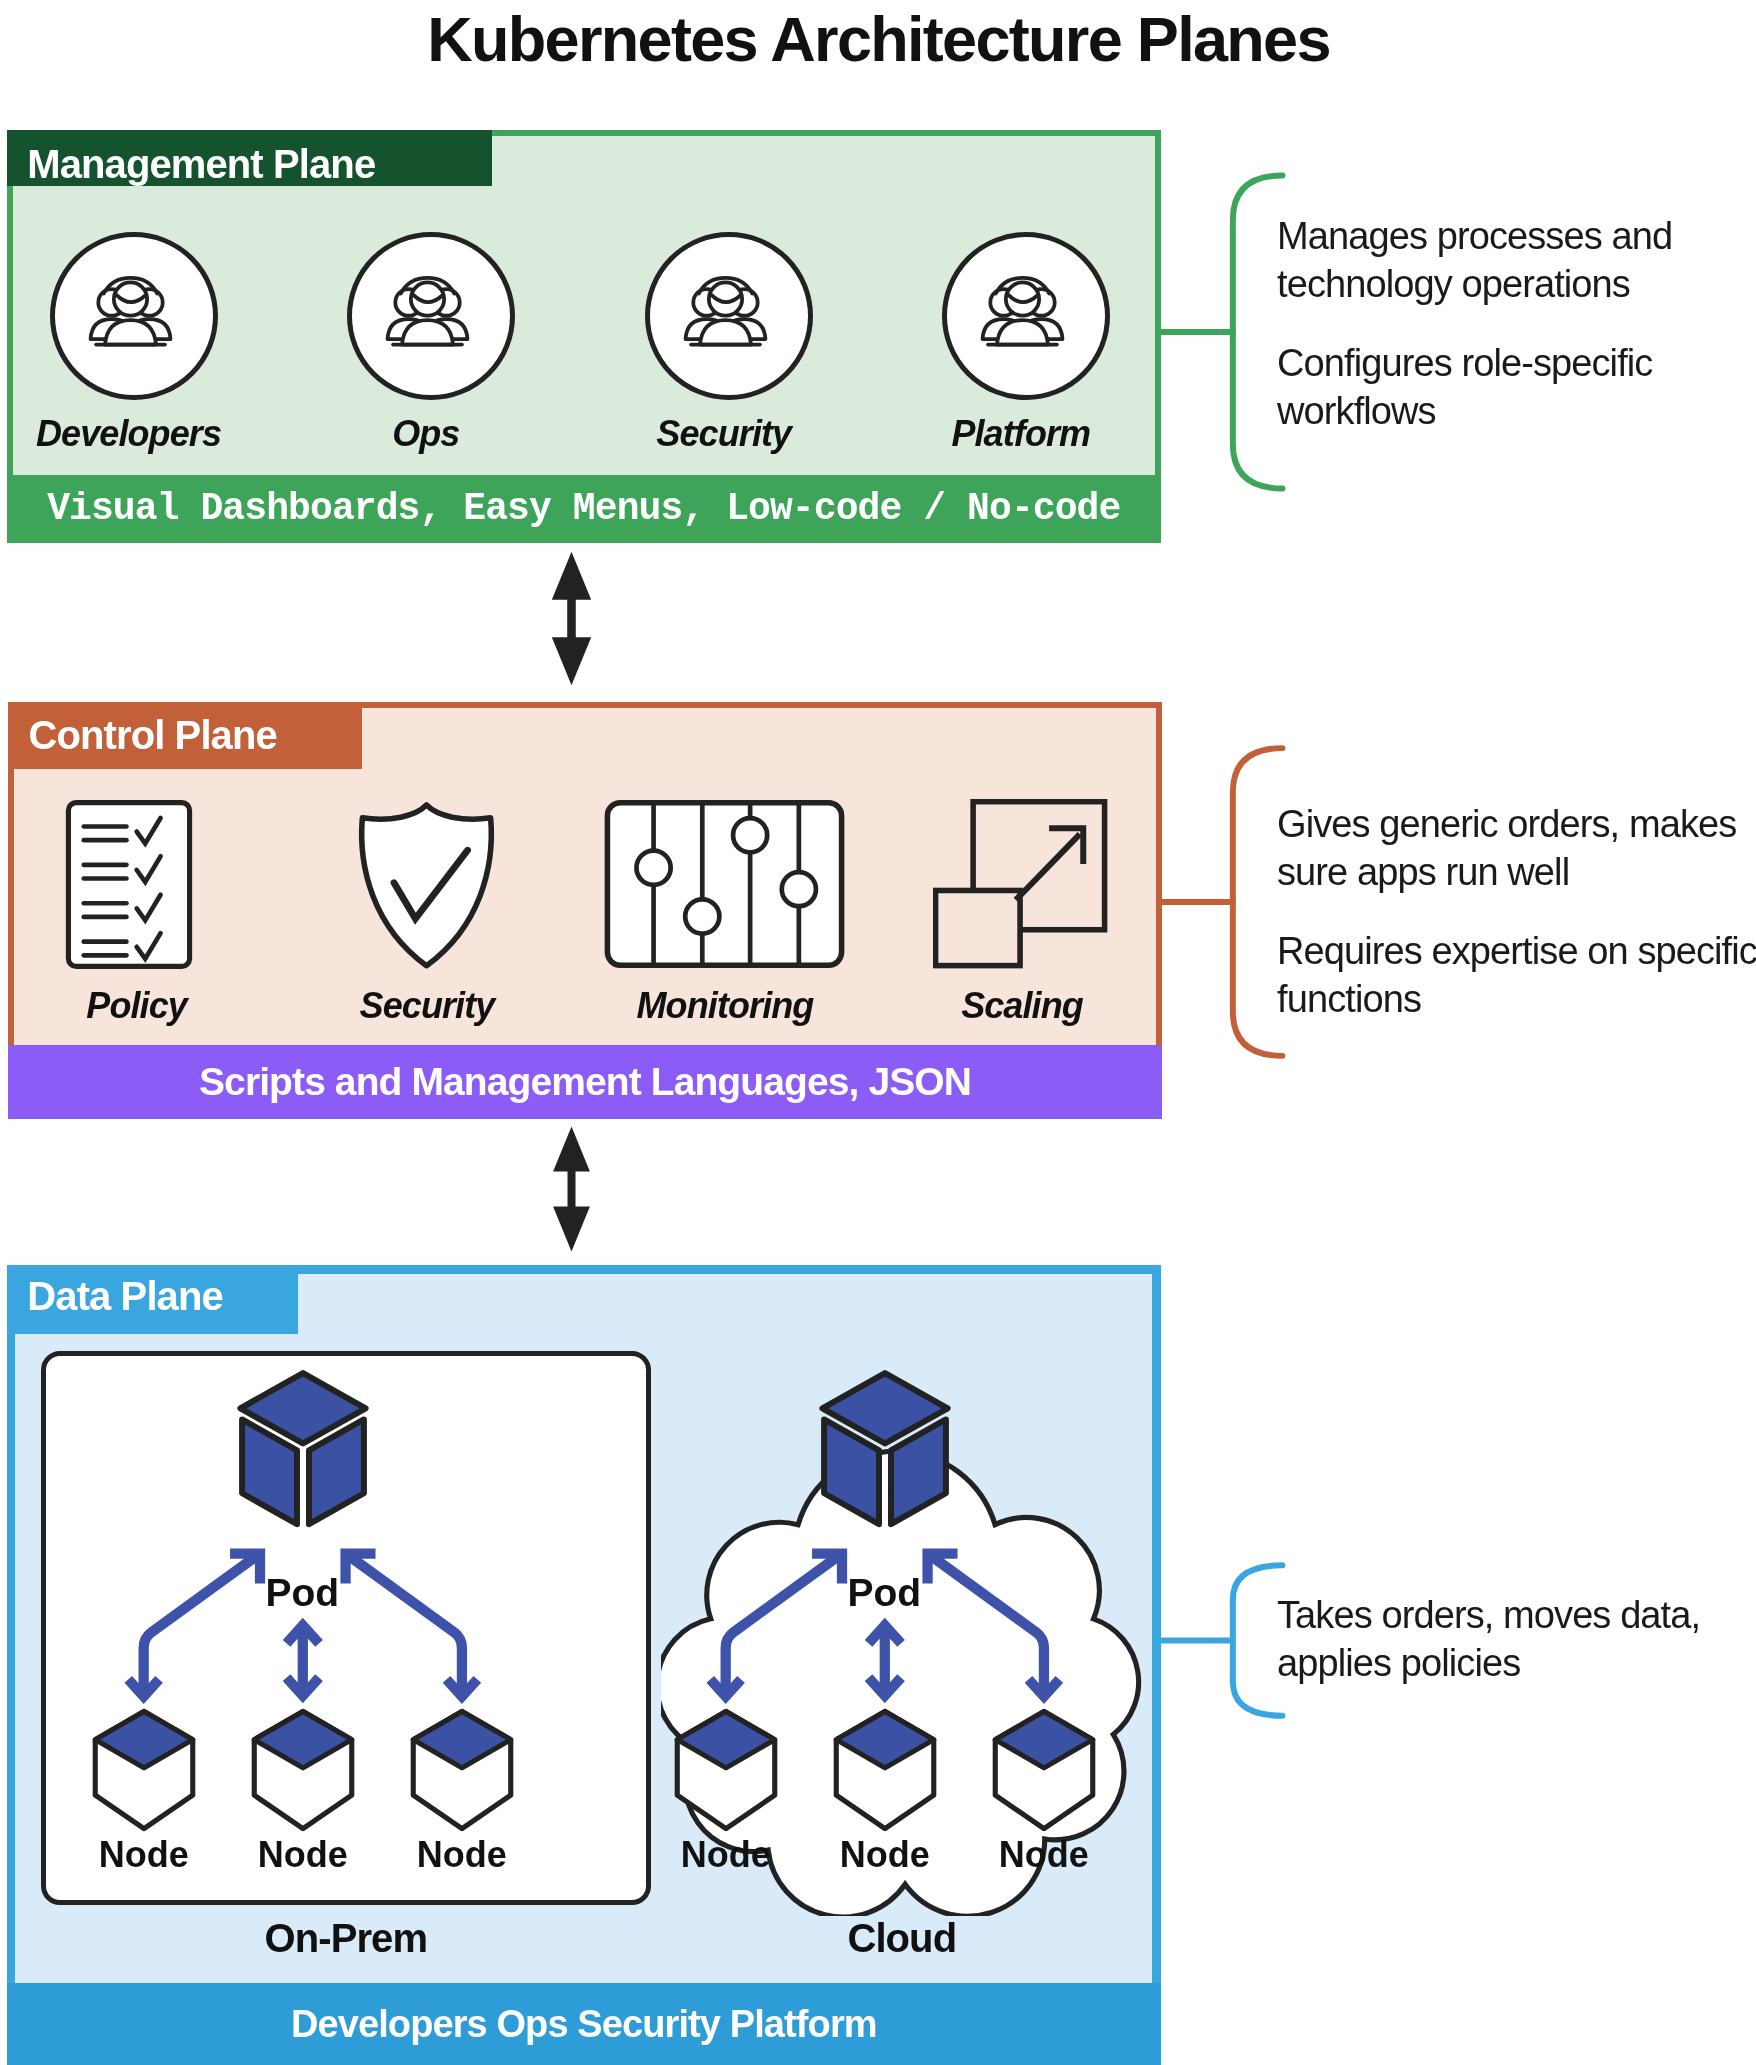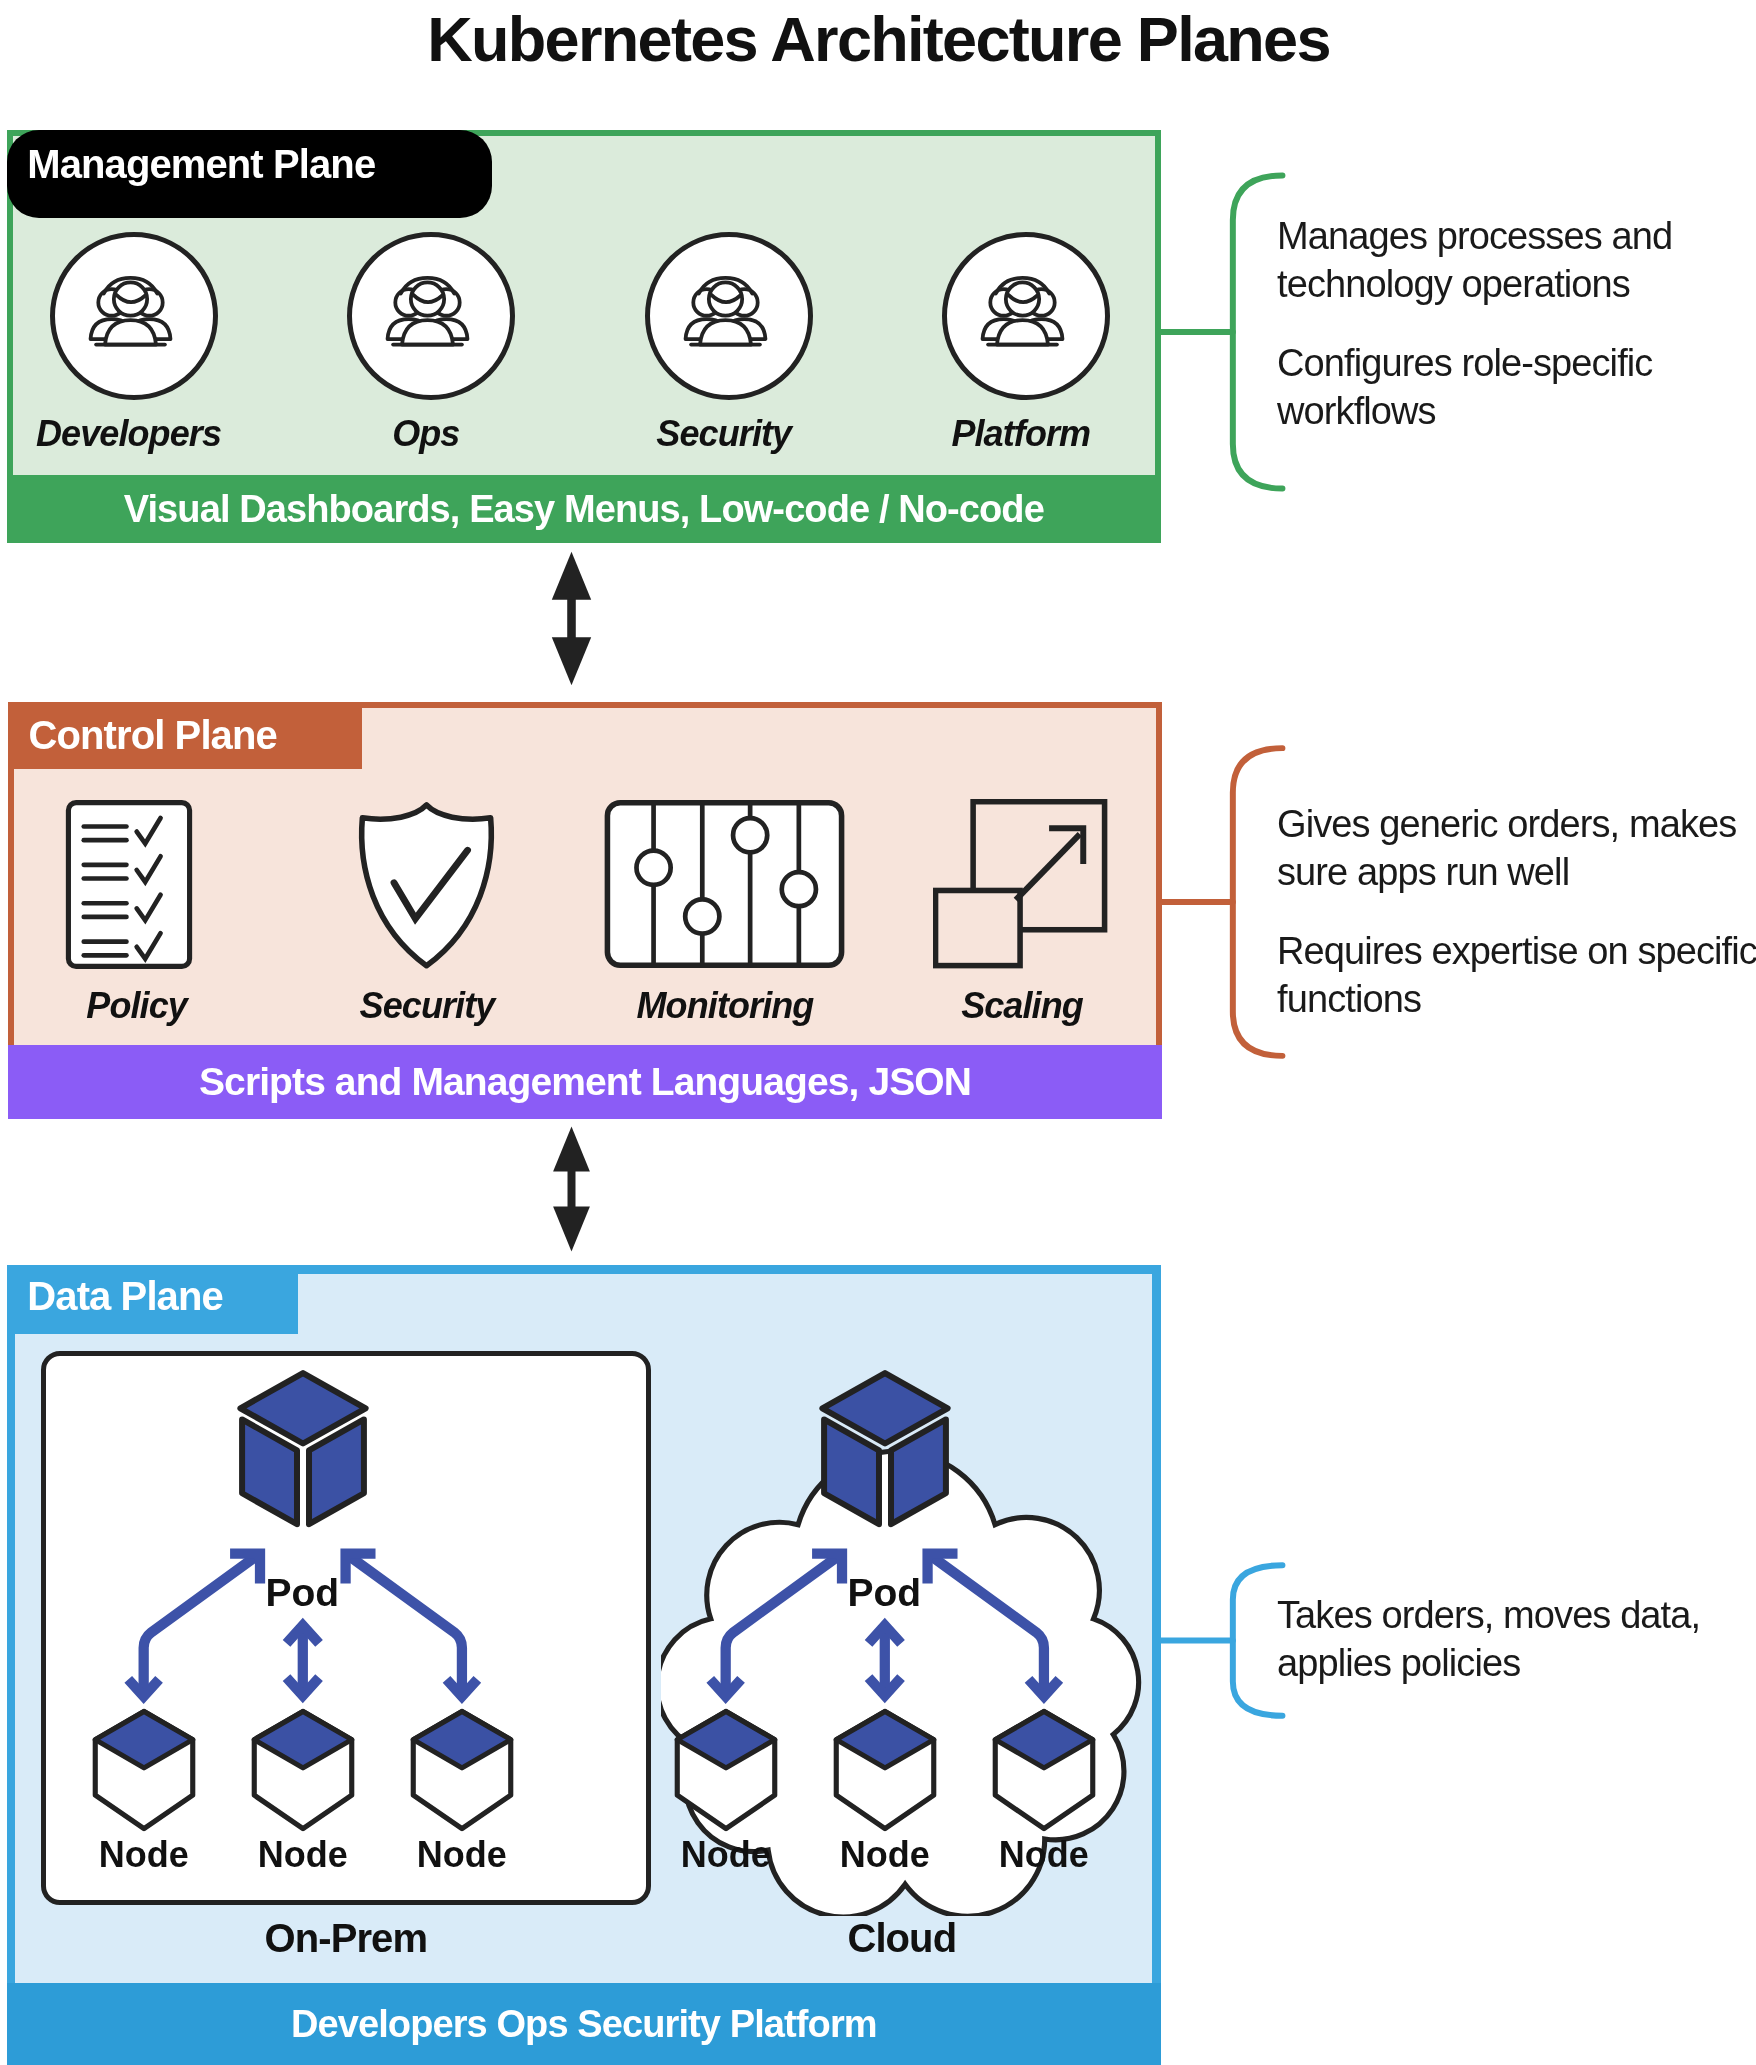--- a/index.html
+++ b/index.html
@@ -11,22 +11,22 @@
   
   .plane{position:absolute;box-sizing:border-box;}
   .plane-body{position:absolute;}
   .tab{position:absolute;left:0;top:0;color:#fff;font-weight:bold;
        font-size:40px;letter-spacing:-0.9px;padding-left:20.5px;box-sizing:border-box;}
   .footerbar{position:absolute;left:0;bottom:0;width:100%;color:#fff;font-weight:bold;
        font-size:38px;letter-spacing:-0.9px;text-align:center;}
   
   #mgmt{left:6.8px;top:130px;width:1154px;height:413px;background:#3EA45A;}
   #mgmt .plane-body{inset:6px;background:#DBEBDB;}
-  #mgmt .tab{width:485px;height:88px;line-height:68px;background:#000000;border-radius:32px;}
-  #mgmt .footerbar{height:68px;line-height:68px;background:#3EA45A;}
+  #mgmt .tab{width:485px;height:56px;line-height:68px;background:#14532d;}
+  #mgmt .footerbar{height:68px;line-height:68px;background:#3EA45A;font-family:Liberation Mono, monospace;}
   .role-circle{position:absolute;width:158px;height:158px;border:5.1px solid #222;
        border-radius:50%;background:#fff;top:102px;}
   .role-label,.func-label{position:absolute;top:283px;width:240px;text-align:center;
        font-size:36px;font-weight:bold;letter-spacing:-0.9px;color:#111;font-style:italic;}
   
   #ctrl{left:8px;top:702px;width:1154px;height:417px;background:#C2603A;}
   #ctrl .plane-body{inset:6px;background:#F7E4DB;}
   #ctrl .tab{width:354px;height:67px;line-height:67px;background:#C2603A;}
   #ctrl .footerbar{height:74px;line-height:74px;background:#8b5cf6;font-size:39px;}
   .func-icon{position:absolute;top:97px;}

